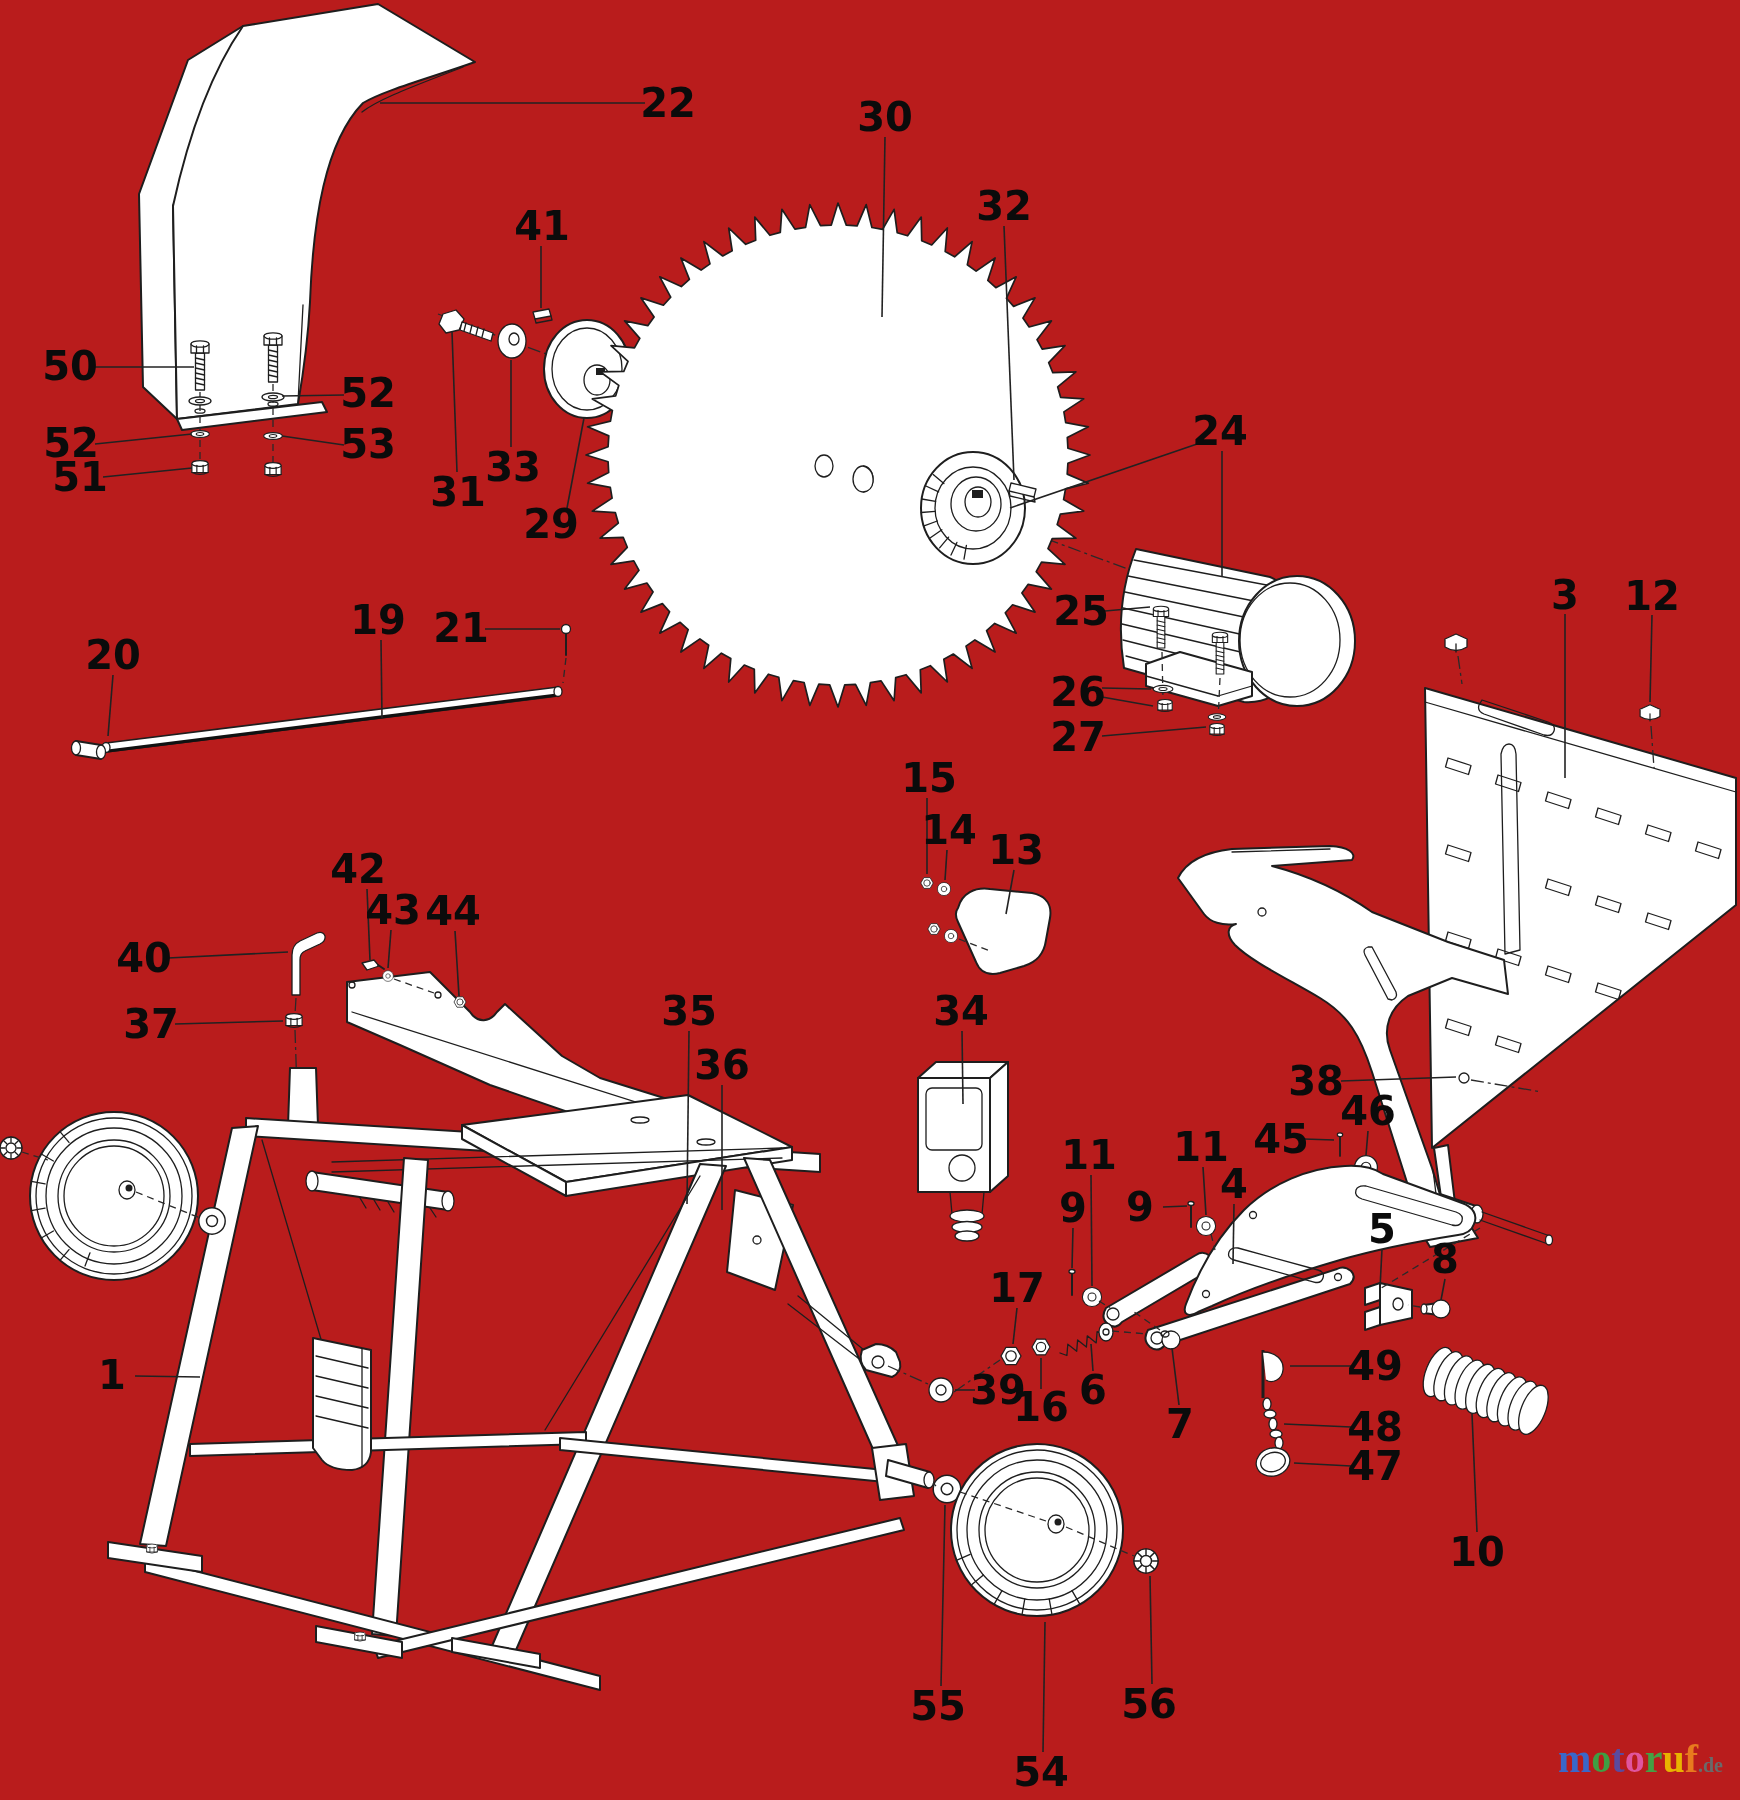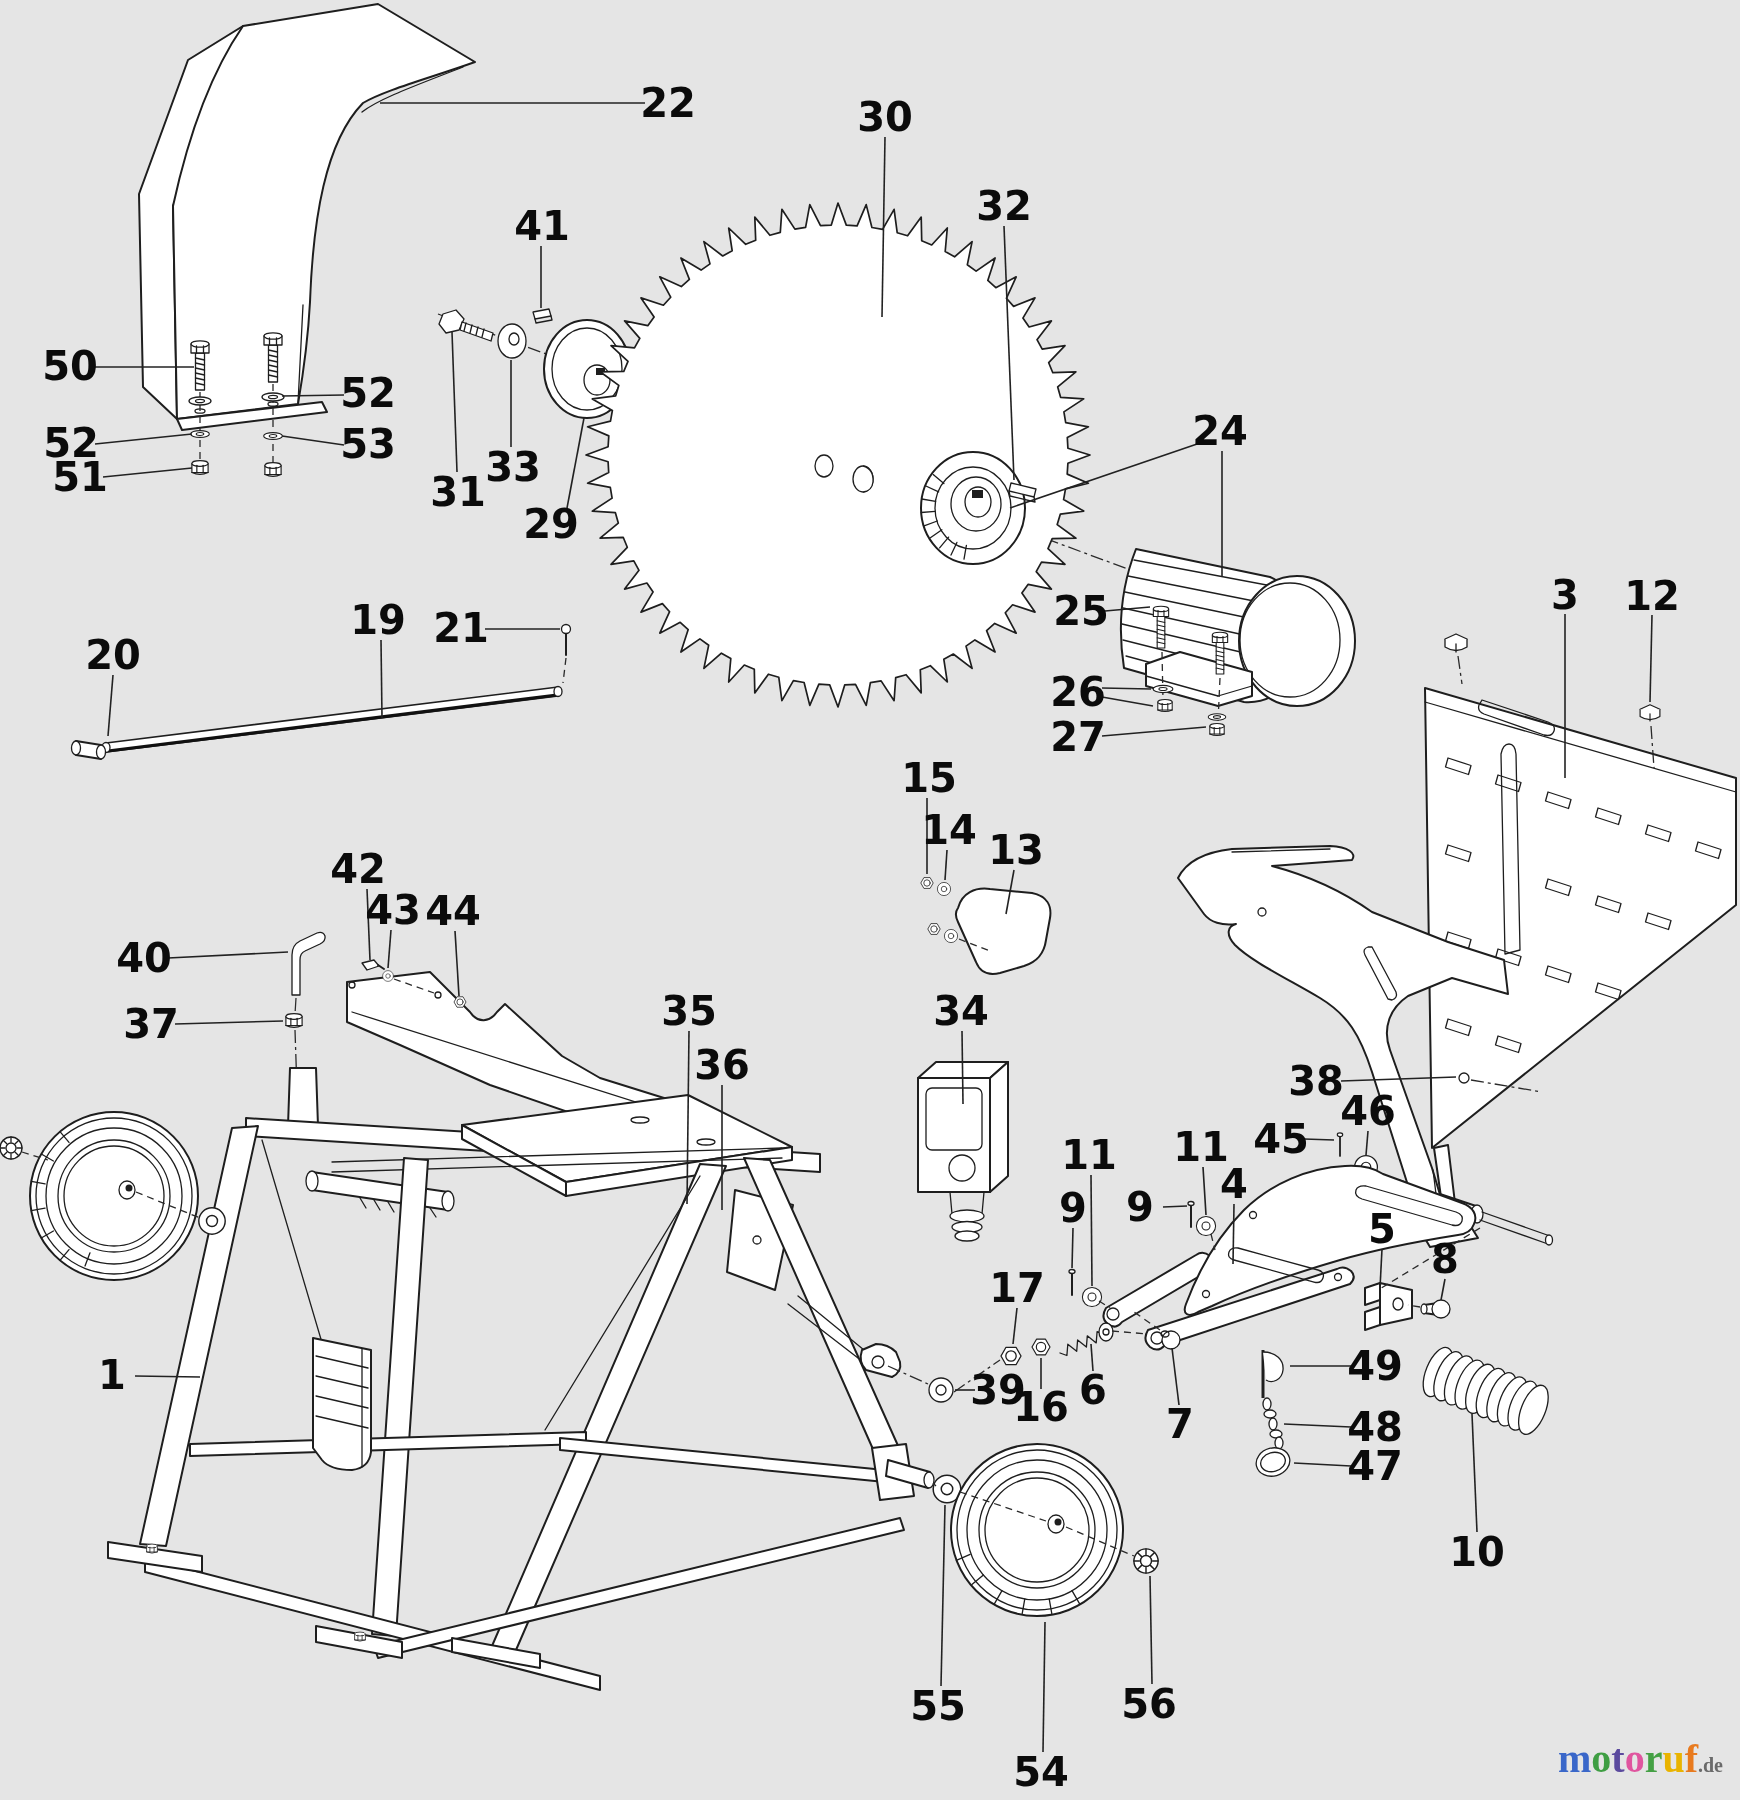--- a/index.html
+++ b/index.html
@@ -1,16 +1,16 @@
 <!DOCTYPE html>
 <html><head>
 <meta charset="utf-8">
 <style>
   html,body{margin:0;padding:0;background:#ffffff;width:1740px;height:1800px;overflow:hidden;}
-  #stage{position:relative;width:1740px;height:1800px;background:#e5e5e5;}
+  #stage{position:relative;width:1740px;height:1800px;background:#b91c1c;}
   svg{display:block;font-family:"DejaVu Sans","Liberation Sans",sans-serif;}
   .ln{stroke:#1e1e1e;stroke-width:2;fill:none;stroke-linejoin:round;stroke-linecap:round;}
   .tn{stroke:#1e1e1e;stroke-width:1.3;fill:none;stroke-linejoin:round;stroke-linecap:round;}
   .wh{stroke:#1e1e1e;stroke-width:2;fill:#ffffff;stroke-linejoin:round;}
   .whtn{stroke:#1e1e1e;stroke-width:1.3;fill:#ffffff;stroke-linejoin:round;}
   .dd{stroke:#2a2a2a;stroke-width:1.3;fill:none;stroke-dasharray:13 4 3 4;}
   .ds{stroke:#2a2a2a;stroke-width:1.3;fill:none;stroke-dasharray:7 5;}
   .callout{font-size:40px;font-weight:bold;fill:#0b0b0b;}
   .leader{stroke:#222;stroke-width:1.6;}
   .wm{font-family:"Liberation Serif","DejaVu Serif",serif;font-weight:bold;}

